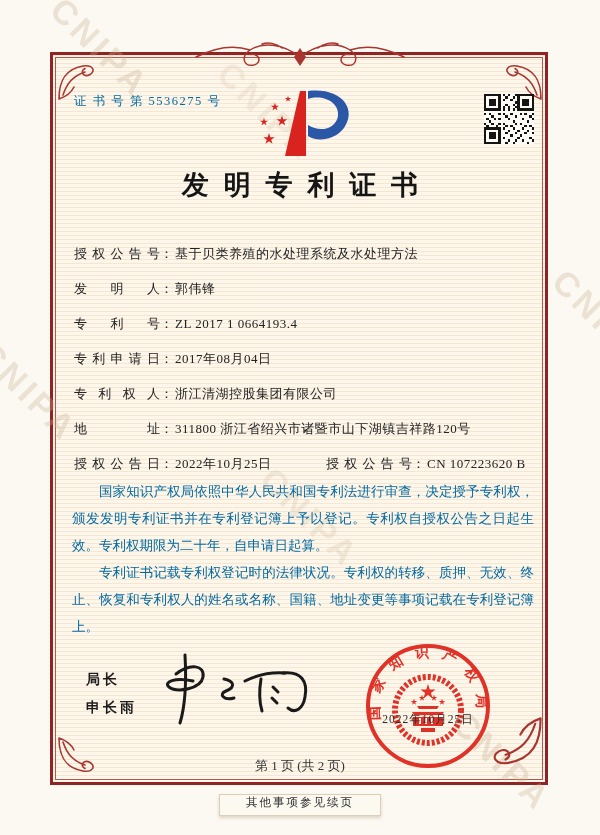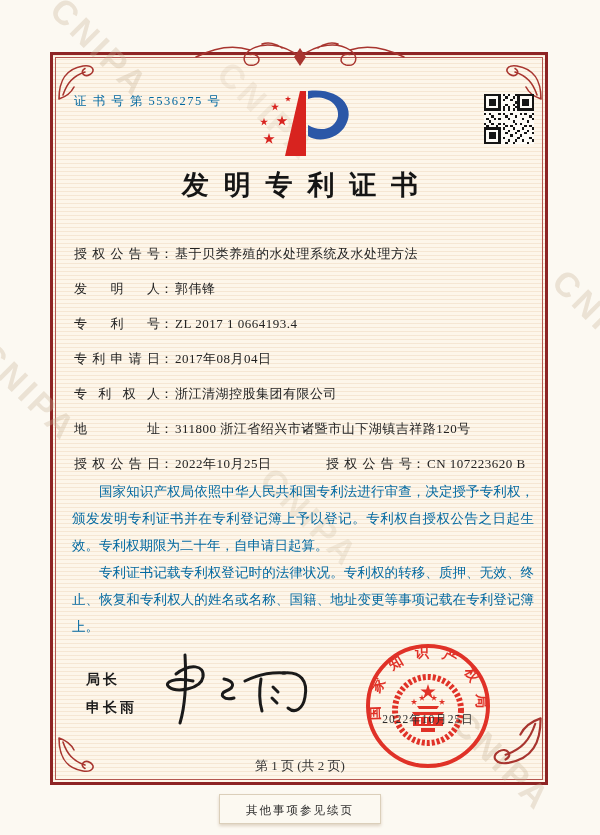--- a/index.html
+++ b/index.html
@@ -49,21 +49,21 @@
   .sig{position:absolute;left:148px;top:650px;width:178px;height:78px;z-index:2;}
   
   .sealdate{position:absolute;left:356px;top:712px;width:144px;text-align:center;font-size:11.5px;
             letter-spacing:1px;color:#2e2e2e;z-index:4;}
   .seal{position:absolute;left:356px;top:634px;width:144px;height:144px;z-index:3;opacity:.95;}
   .sealtext{font-family:"Liberation Sans",sans-serif;font-size:14px;font-weight:bold;fill:#df281e;letter-spacing:12px;}
   
   .footer{position:absolute;left:0;right:0;top:757px;text-align:center;font-size:13px;z-index:2;color:#333;}
   .tab{position:absolute;top:794px;left:50%;transform:translateX(-50%);z-index:2;
        background:#fcf9f1;border:1px solid #dbcfba;box-shadow:0 2px 3px rgba(150,120,80,.28);
-       padding:8px 26px 5px;font-size:11.5px;letter-spacing:2px;color:#333;}
+       padding:0 26px 5px;font-size:11.5px;letter-spacing:2px;color:#333;}
 </style>
 </head>
 <body>
 
 <div class="page">
 
   <svg width="0" height="0" style="position:absolute" aria-hidden="true">
     <defs>
       <path id="star" d="M0,-1 L0.2245,-0.309 0.951,-0.309 0.363,0.118 0.588,0.809 0,0.382 -0.588,0.809 -0.363,0.118 -0.951,-0.309 -0.2245,-0.309 Z"></path>
       <g id="curlsym">

